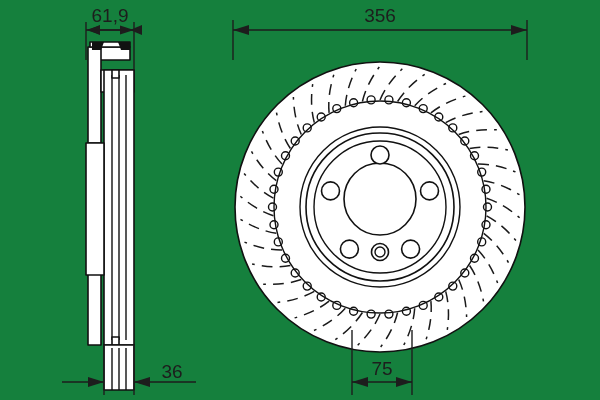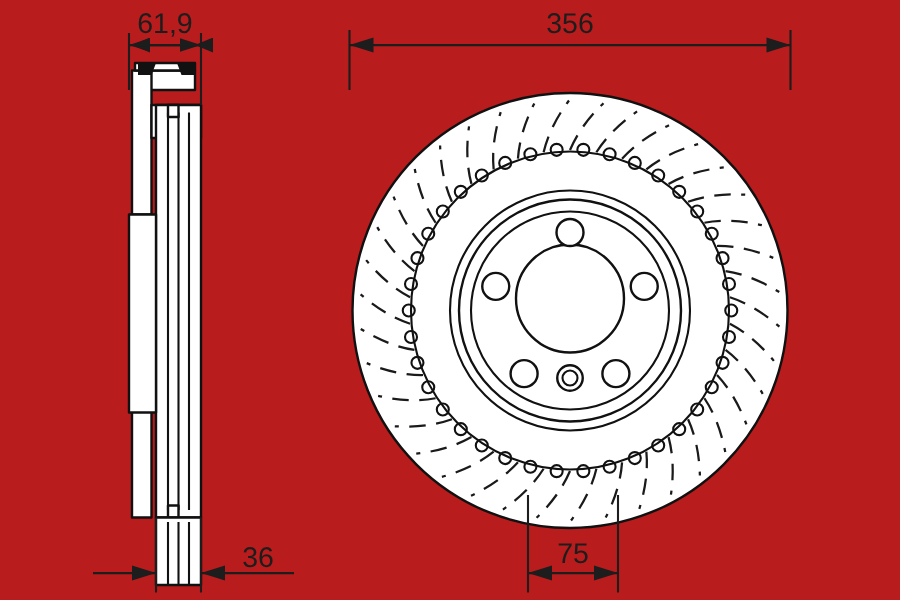--- a/index.html
+++ b/index.html
@@ -4,21 +4,21 @@
 <style>
   html, body {
     margin: 0;
     padding: 0;
     background: #ffffff;
   }
   #root {
     position: relative;
     width: 600px;
     height: 400px;
-    background: #b91c1c;
+    background: #15803d;
     overflow: hidden;
     font-family: "Liberation Sans", sans-serif;
   }
   svg.sheet {
     position: absolute;
     left: 0;
     top: 0;
     width: 600px;
     height: 400px;
     display: block;

